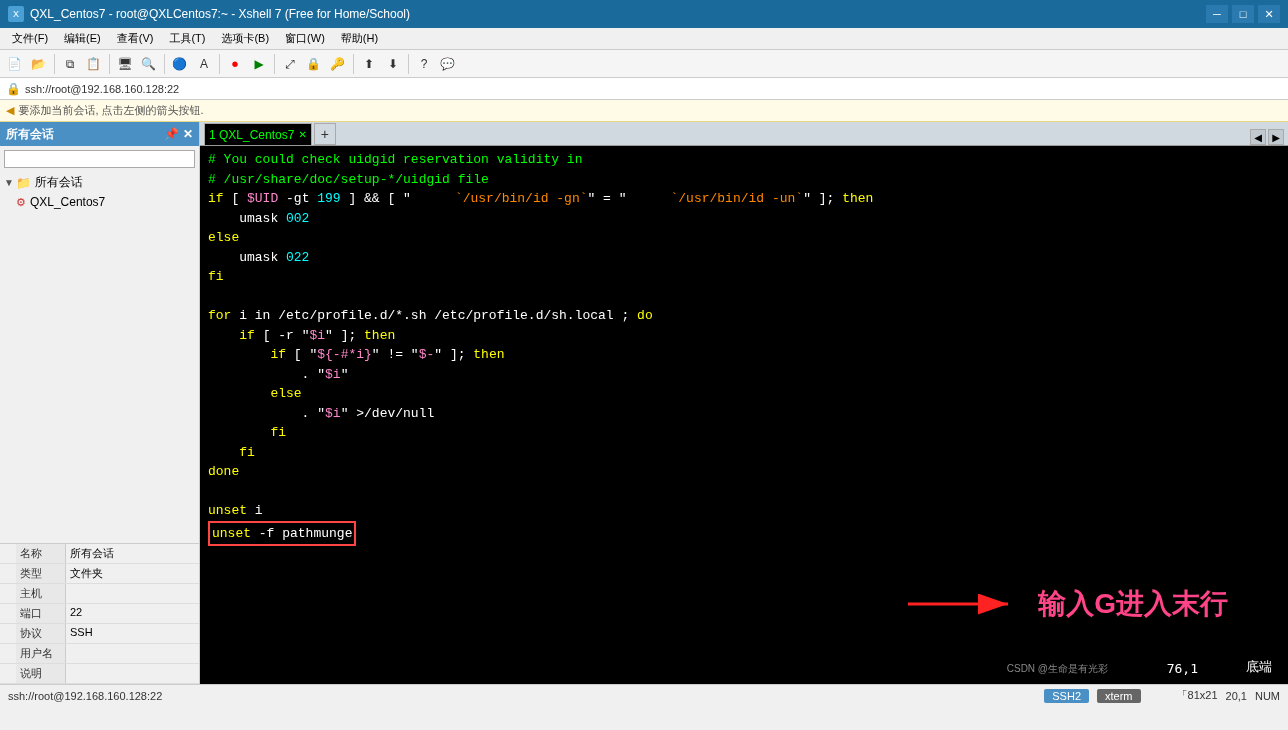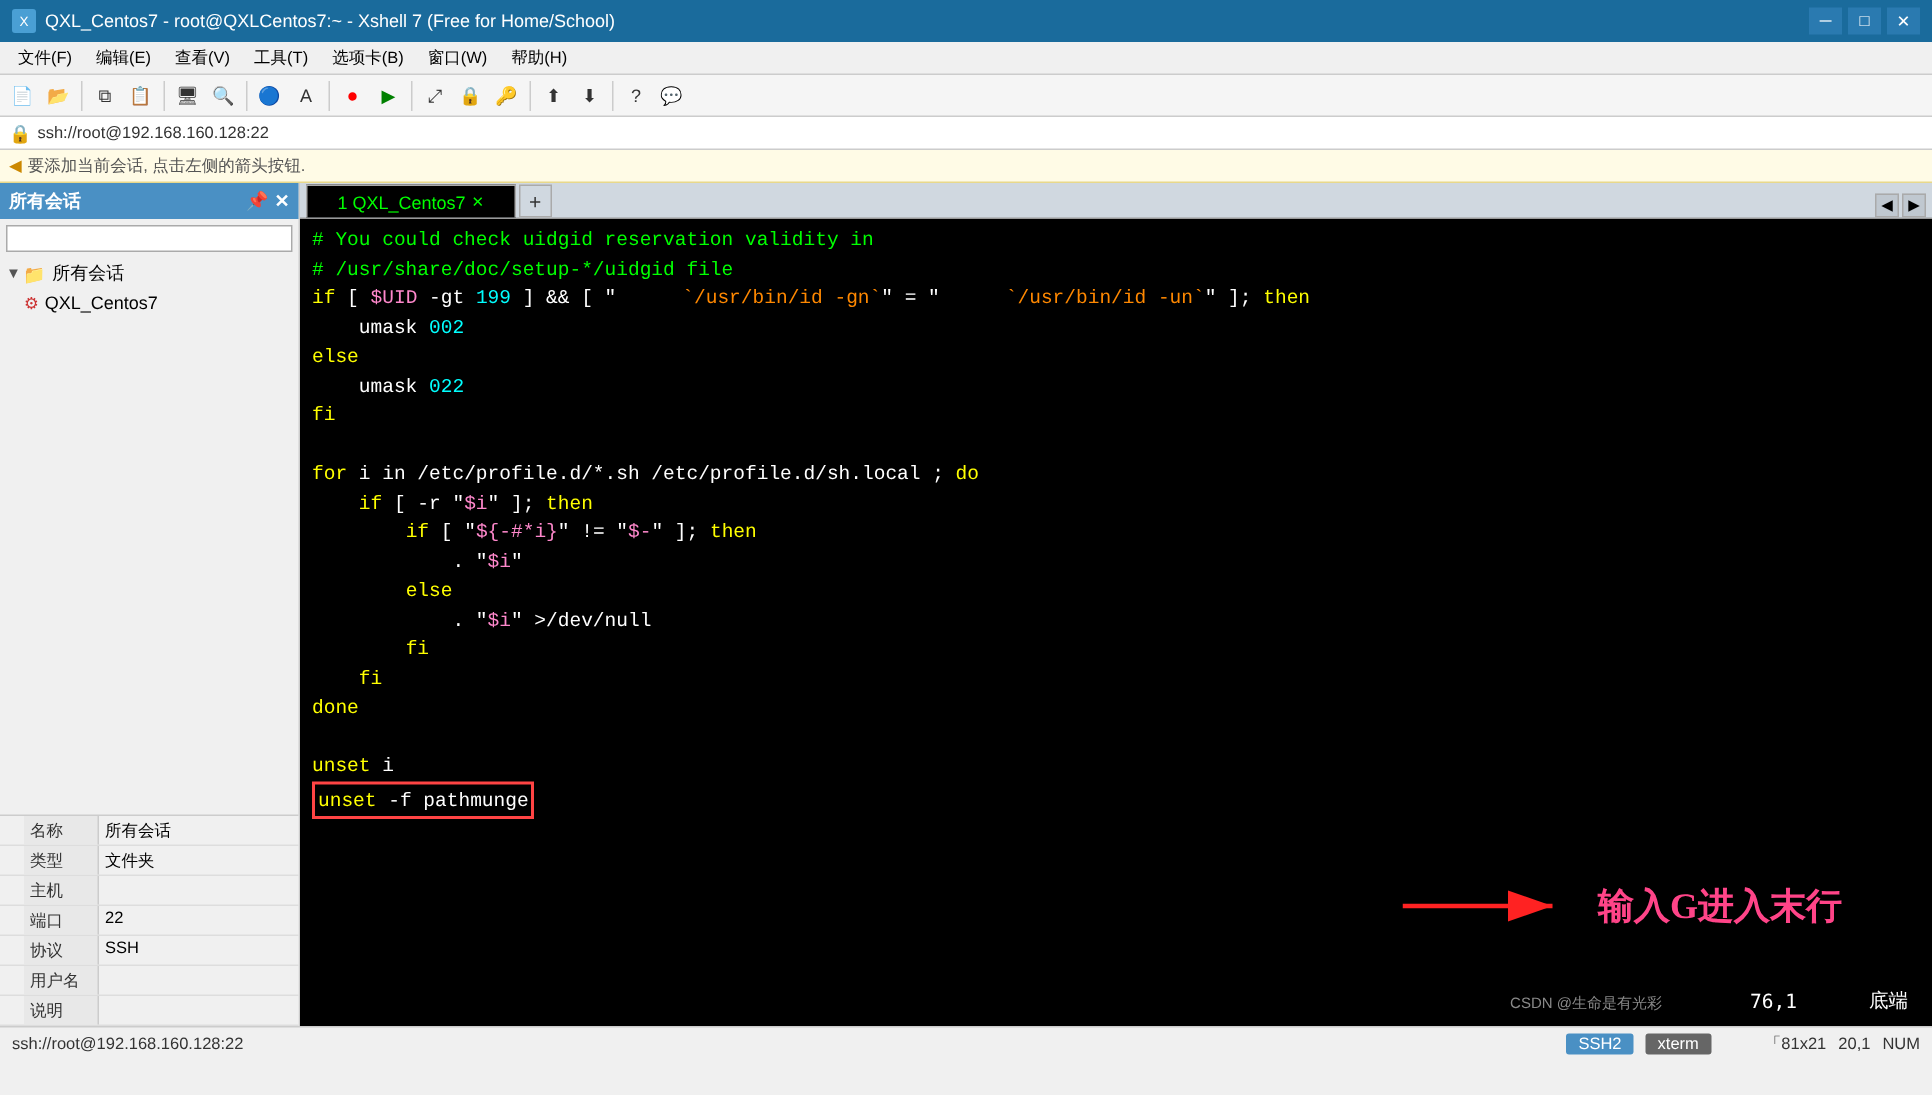--- a/index.html
+++ b/index.html
@@ -122,21 +122,21 @@
     .tab-bar {
       background: #d0d8e0;
       height: 24px;
       display: flex;
       align-items: flex-end;
       padding: 0 4px;
       border-bottom: 1px solid #999;
     }
     .tab {
       height: 22px;
-      padding: 0 20px;
+      padding: 0 4px;
       background: #e8e8e8;
       border: 1px solid #aaa;
       border-bottom: none;
       cursor: pointer;
       display: flex;
       align-items: center;
       font-size: 12px;
       gap: 4px;
       margin-right: 2px;
     }
@@ -175,23 +175,23 @@
     .annotation {
       position: absolute;
       bottom: 60px;
       right: 60px;
       display: flex;
       align-items: center;
       gap: 10px;
     }
     .annotation-text {
       color: #ff4488;
-      font-size: 24px;
+      font-size: 28px;
       font-weight: bold;
-      font-family: Liberation Serif, serif;
+      font-family: Liberation Sans, sans-serif;
     }
     .highlight-box {
       display: inline-block;
       border: 2px solid #ff4444;
       padding: 1px 2px;
     }
 
     
     .bottom-bar {
       height: 22px;

